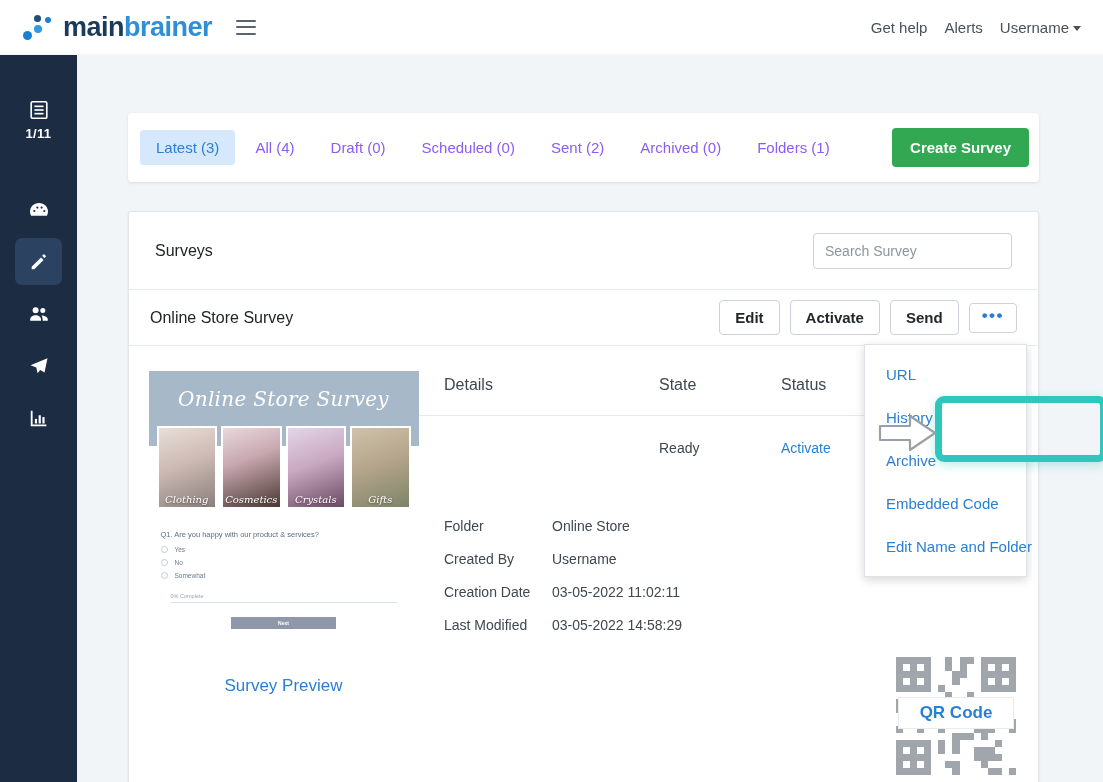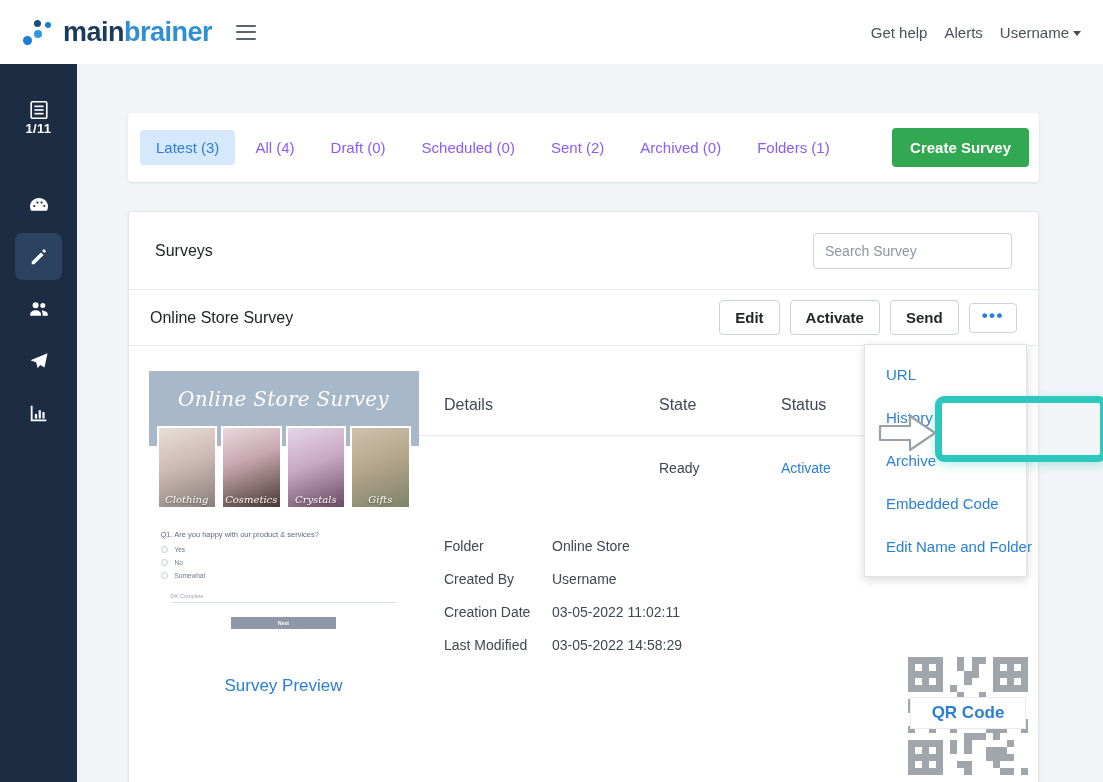--- a/index.html
+++ b/index.html
@@ -8,21 +8,21 @@
     width: 1103px;
     height: 782px;
     overflow: hidden;
     font-family: "Liberation Sans", sans-serif;
     background: #f1f5f8;
   }
 
   
   .topbar {
     position: absolute; top: 0; left: 0;
-    width: 1103px; height: 64px;
+    width: 1103px; height: 54px;
     background: #ffffff;
     display: flex; align-items: center;
     z-index: 40;
   }
   .logo-wrap {
     display: flex; align-items: center;
     margin-left: 22px;
   }
   .logo-dots { position: relative; width: 36px; height: 28px; margin-right: 5px; }
   .logo-dots i {
@@ -67,21 +67,21 @@
   }
   .side-item {
     width: 47px; height: 47px; margin-bottom: 5px;
     display: flex; flex-direction: column;
     align-items: center; justify-content: center;
     border-radius: 7px; cursor: pointer;
     color: #ffffff;
   }
   .side-item.active { background: #2b4260; }
   .side-item svg { display: block; }
-  .side-count { font-size: 13px; font-weight: bold; color: #fff; margin-top: 0; letter-spacing: .3px; }
+  .side-count { font-size: 13px; font-weight: bold; color: #fff; margin-top: 5px; letter-spacing: .3px; }
   .side-gap-1 { height: 40px; }
 
   
   .main {
     position: absolute; top: 55px; left: 77px;
     width: 1026px; height: 727px;
     background: #f1f5f8;
     overflow: hidden;
   }
 
@@ -215,21 +215,21 @@
     display: flex; align-items: center; justify-content: center;
     color: #fff; font-size: 5px; font-weight: bold;
   }
   .preview-link {
     margin-top: 20px; font-size: 17px; color: #2a7fd4;
     cursor: pointer; text-align: center;
   }
 
   
   .details-col { flex: 1; padding: 30px 0 0 0; position: relative; }
-  .det-table { width: 100%; margin-top: 20px; }
+  .det-table { width: 100%; }
   .det-head {
     display: flex; padding: 0 0 21px 0;
     border-bottom: 1px solid #e6e9ec;
     margin-right: 21px;
   }
   .dh { font-size: 16px; color: #3f4750; }
   .dh-details { width: 240px; padding-left: 25px; }
   .dh-state  { width: 122px; }
   .dh-status { width: 120px; }
   .det-row {
@@ -239,21 +239,21 @@
   .dr-state { width: 122px; font-size: 14px; color: #3f4750; }
   .dr-status { width: 120px; font-size: 14px; color: #2a7fd4; cursor: pointer; }
 
   .meta-list { margin-top: 62px; padding-left: 25px; }
   .meta-row { display: flex; margin-bottom: 17px; }
   .meta-key { width: 108px; font-size: 14px; color: #3f4750; }
   .meta-val { font-size: 14px; color: #3f4750; }
 
   
   .qr-wrap {
-    position: absolute; right: 10px; bottom: 18px;
+    position: absolute; right: 22px; bottom: 18px;
     width: 120px; height: 118px;
   }
   .qr-grid {
     width: 120px; height: 118px;
     display: grid;
     grid-template-columns: repeat(17, 1fr);
     grid-template-rows: repeat(17, 1fr);
   }
   .qr-grid i { display: block; }
   .qr-on { background: #a0a6ab; }

